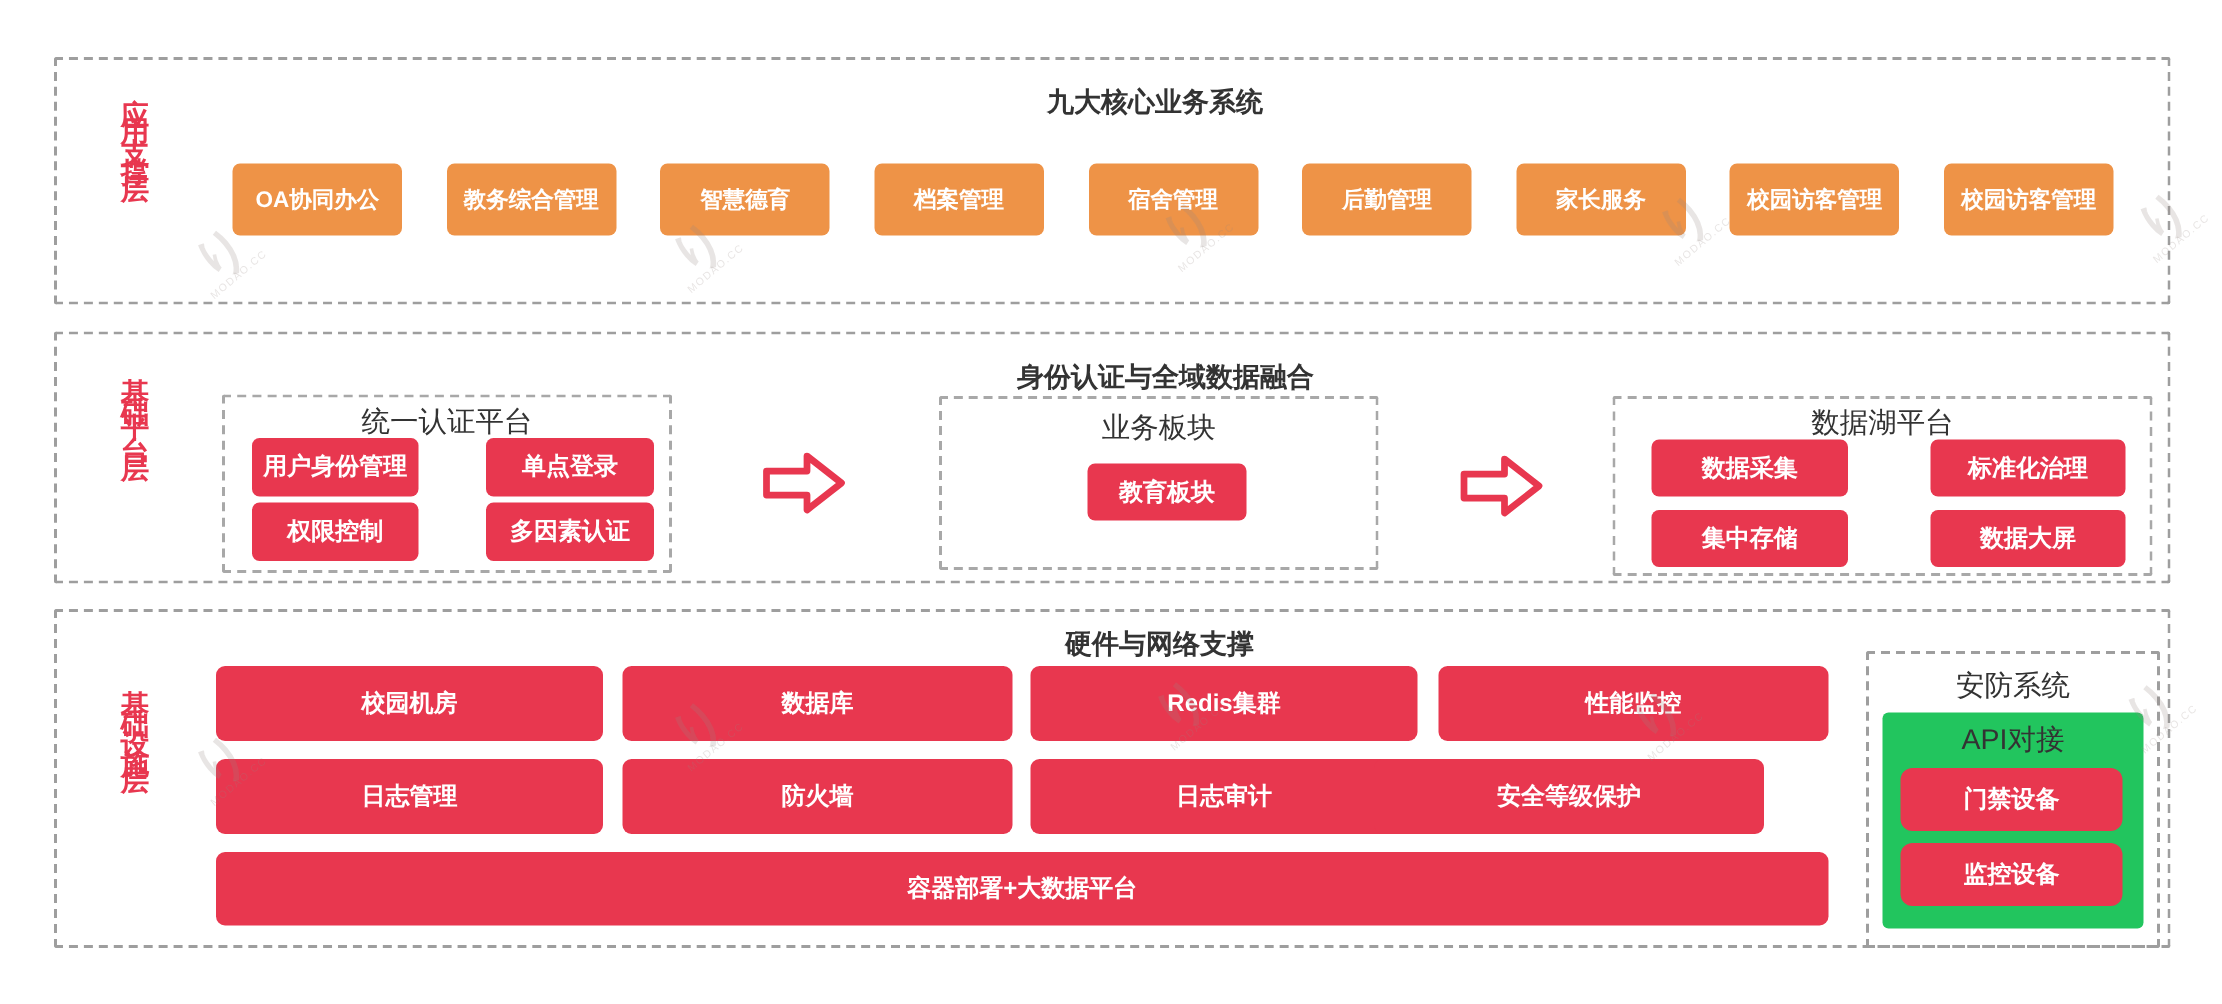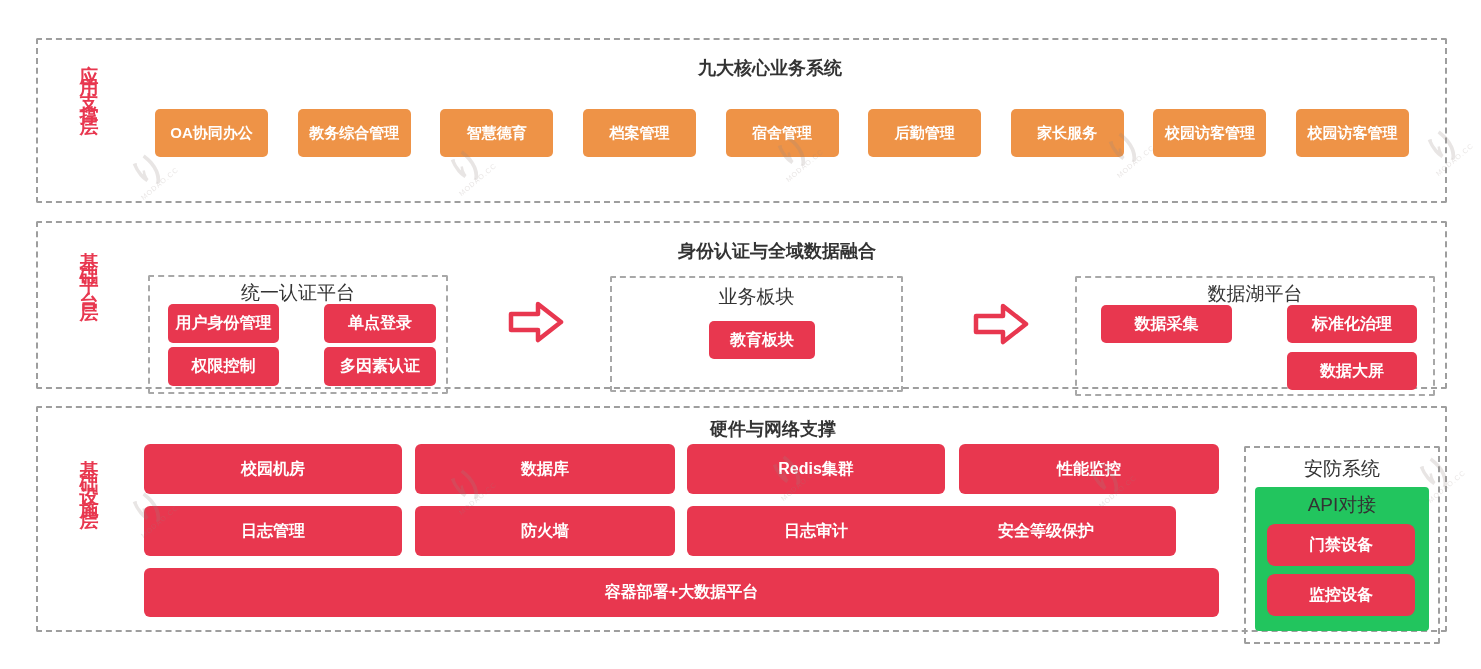--- a/index.html
+++ b/index.html
@@ -44,21 +44,20 @@
     font-weight: bold;
     color: #333333;
     white-space: nowrap;
   }
 
   
   .inner-box {
     position: absolute;
     border: 2px dashed #a8a8a8;
     border-radius: 2px;
-    margin-top: 12px;
   }
   .inner-title {
     position: absolute;
     left: 0; right: 0;
     text-align: center;
     font-size: 19px;
     font-weight: normal;
     color: #333333;
     white-space: nowrap;
   }
@@ -179,33 +178,34 @@
       <div class="btn btn-red" style="left:18px;top:27px;width:111px;height:39px">用户身份管理</div>
       <div class="btn btn-red" style="left:174px;top:27px;width:112px;height:39px">单点登录</div>
       <div class="btn btn-red" style="left:18px;top:70px;width:111px;height:39px">权限控制</div>
       <div class="btn btn-red" style="left:174px;top:70px;width:112px;height:39px">多因素认证</div>
     </div>
 
     <svg class="arrow" style="left:470px;top:77px" width="56" height="44" viewBox="0 0 56 44">
       <polygon points="3,14 30,14 30,4 53,22 30,40 30,30 3,30" fill="#ffffff" stroke="#e8374f" stroke-width="4.5" stroke-linejoin="round"></polygon>
     </svg>
 
-    <div class="inner-box" style="left:572px;top:41px;width:293px;height:116px">
+    <div class="inner-box" style="left:588px;top:41px;width:293px;height:116px">
       <div class="inner-title" style="top:6px">业务板块</div>
       <div class="btn btn-red" style="left:97px;top:43px;width:106px;height:38px">教育板块</div>
     </div>
 
     <svg class="arrow" style="left:935px;top:79px" width="56" height="44" viewBox="0 0 56 44">
       <polygon points="3,14 30,14 30,4 53,22 30,40 30,30 3,30" fill="#ffffff" stroke="#e8374f" stroke-width="4.5" stroke-linejoin="round"></polygon>
     </svg>
 
     <div class="inner-box" style="left:1037px;top:41px;width:360px;height:120px">
       <div class="inner-title" style="top:3px">数据湖平台</div>
       <div class="btn btn-red" style="left:24px;top:27px;width:131px;height:38px">数据采集</div>
       <div class="btn btn-red" style="left:210px;top:27px;width:130px;height:38px">标准化治理</div>
+      <div class="btn btn-red" style="left:24px;top:74px;width:131px;height:38px">集中存储</div>
       <div class="btn btn-red" style="left:210px;top:74px;width:130px;height:38px">数据大屏</div>
     </div>
   </section>
 
   <section class="layer" style="left:36px;top:406px;width:1411px;height:226px">
     <div class="vlabel" style="left:40px;top:36px">基础设施层</div>
     <div class="ltitle" style="left:735px;top:9px">硬件与网络支撑</div>
 
     <div class="btn btn-red-lg" style="left:106px;top:36px;width:258px;height:50px">校园机房</div>
     <div class="btn btn-red-lg" style="left:377px;top:36px;width:260px;height:50px">数据库</div>

